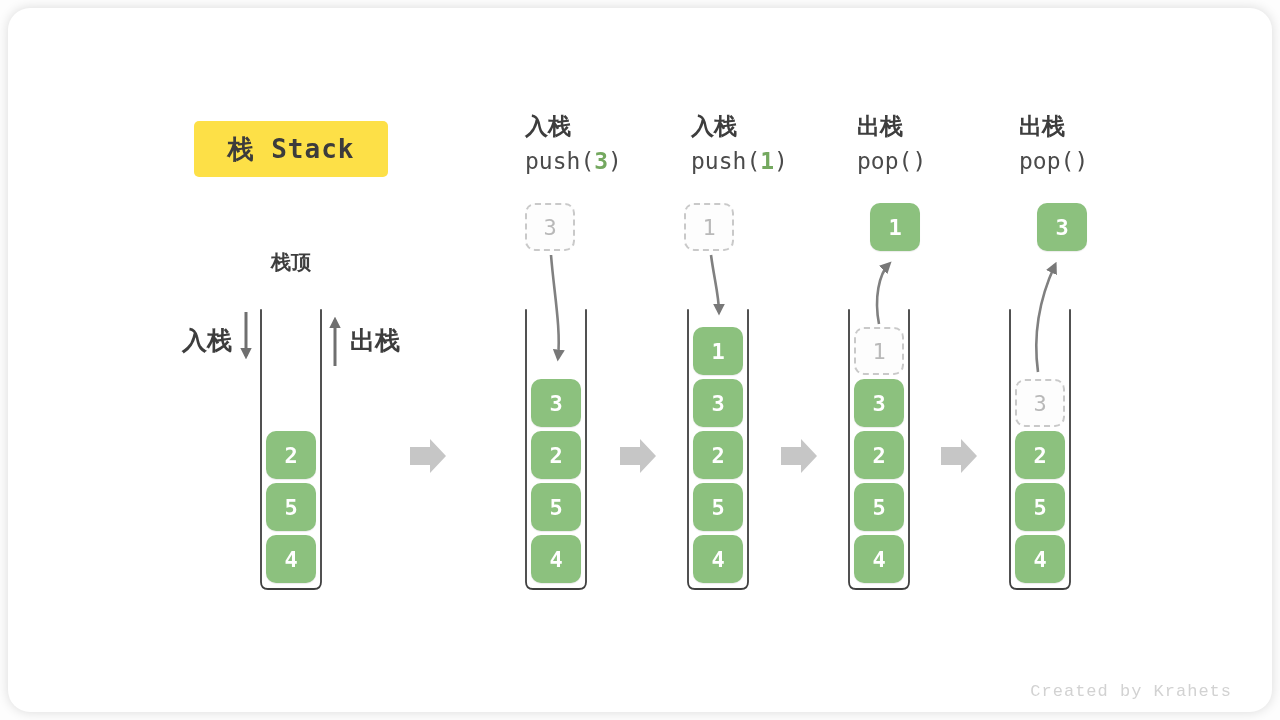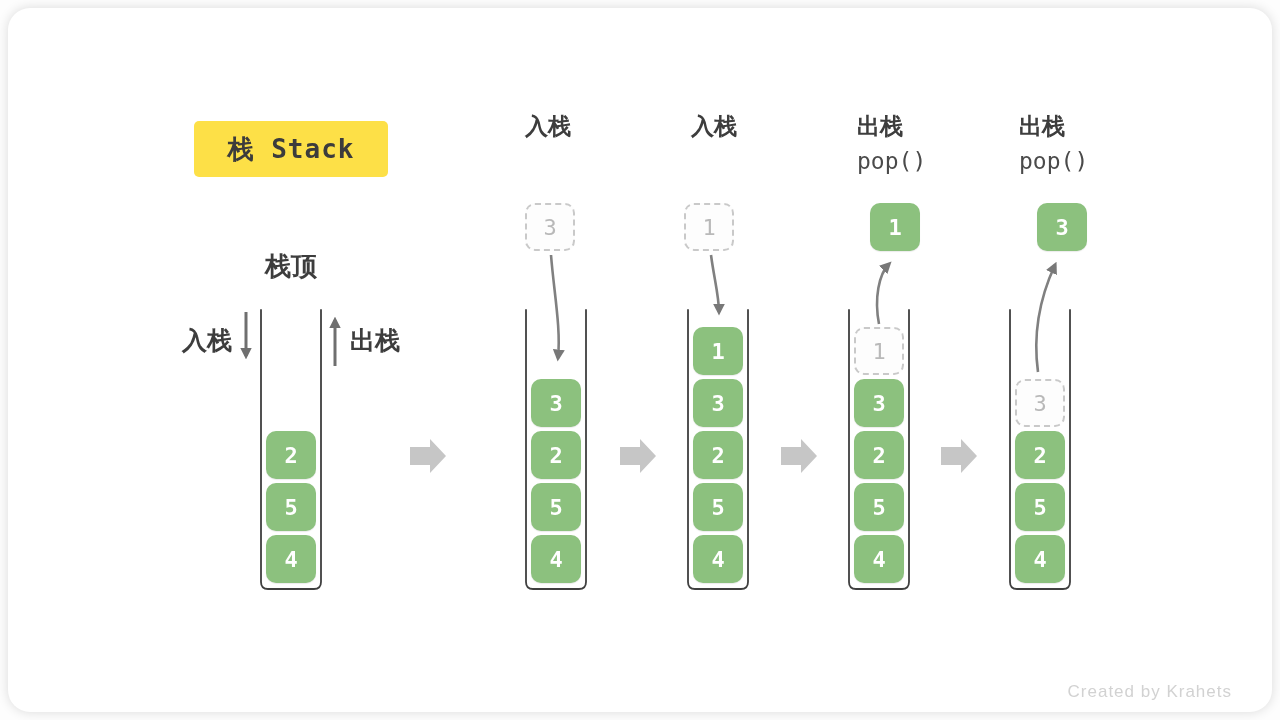--- a/index.html
+++ b/index.html
@@ -16,22 +16,22 @@
     line-height:26px;white-space:pre;}
   .op-code .arg{color:#74a85f;font-weight:bold;}
   .cell{width:50px;height:48px;border-radius:10px;background:#8cc17e;color:#ffffff;
     display:flex;align-items:center;justify-content:center;
     font-family:"DejaVu Sans Mono",monospace;font-size:22px;font-weight:bold;
     box-shadow:0 1px 1px rgba(0,0,0,.08);}
   .ghost{width:50px;height:48px;border-radius:10px;border:2px dashed #c9c9c9;background:#fdfdfd;
     color:#b9b9b9;display:flex;align-items:center;justify-content:center;box-sizing:border-box;
     font-family:"DejaVu Sans Mono",monospace;font-size:22px;box-shadow:none;}
   .side-label{font-size:25px;font-weight:bold;color:#3d3d3d;}
-  .center-label{width:120px;text-align:center;font-size:26px;font-weight:bold;color:#3d3d3d;}
-  .footer{right:40px;top:674px;font-family:Liberation Sans, sans-serif;font-size:17px;
+  .center-label{width:120px;text-align:center;font-size:20px;font-weight:bold;color:#3d3d3d;}
+  .footer{right:40px;top:674px;font-family:Liberation Mono, monospace;font-size:17px;
     color:#d2d2d2;letter-spacing:1px;}
   svg{position:absolute;left:0;top:0;}
 </style>
 </head>
 <body>
 
 <div class="card">
 
   <svg width="1280" height="720">
     <g stroke="#3f3f3f" stroke-width="1.8" fill="none" stroke-linecap="round">
@@ -40,23 +40,25 @@
       <path d="M680 302 L680 574 Q680 581 687 581 L733 581 Q740 581 740 574 L740 302"></path>
       <path d="M841 302 L841 574 Q841 581 848 581 L894 581 Q901 581 901 574 L901 302"></path>
       <path d="M1002 302 L1002 574 Q1002 581 1009 581 L1055 581 Q1062 581 1062 574 L1062 302"></path>
     </g>
   </svg>
 
   <div class="abs title-box">栈 Stack</div>
 
   <div class="abs op-col" style="left:517px;top:105px">
     <div class="op-cn">入栈</div>
+    <div class="op-code"><span>push(</span><span class="arg">3</span><span>)</span></div>
   </div>
   <div class="abs op-col" style="left:683px;top:105px">
     <div class="op-cn">入栈</div>
+    <div class="op-code"><span>push(</span><span class="arg">1</span><span>)</span></div>
   </div>
   <div class="abs op-col" style="left:849px;top:105px">
     <div class="op-cn">出栈</div>
     <div class="op-code"><span>pop()</span></div>
   </div>
   <div class="abs op-col" style="left:1011px;top:105px">
     <div class="op-cn">出栈</div>
     <div class="op-code"><span>pop()</span></div>
   </div>
 

